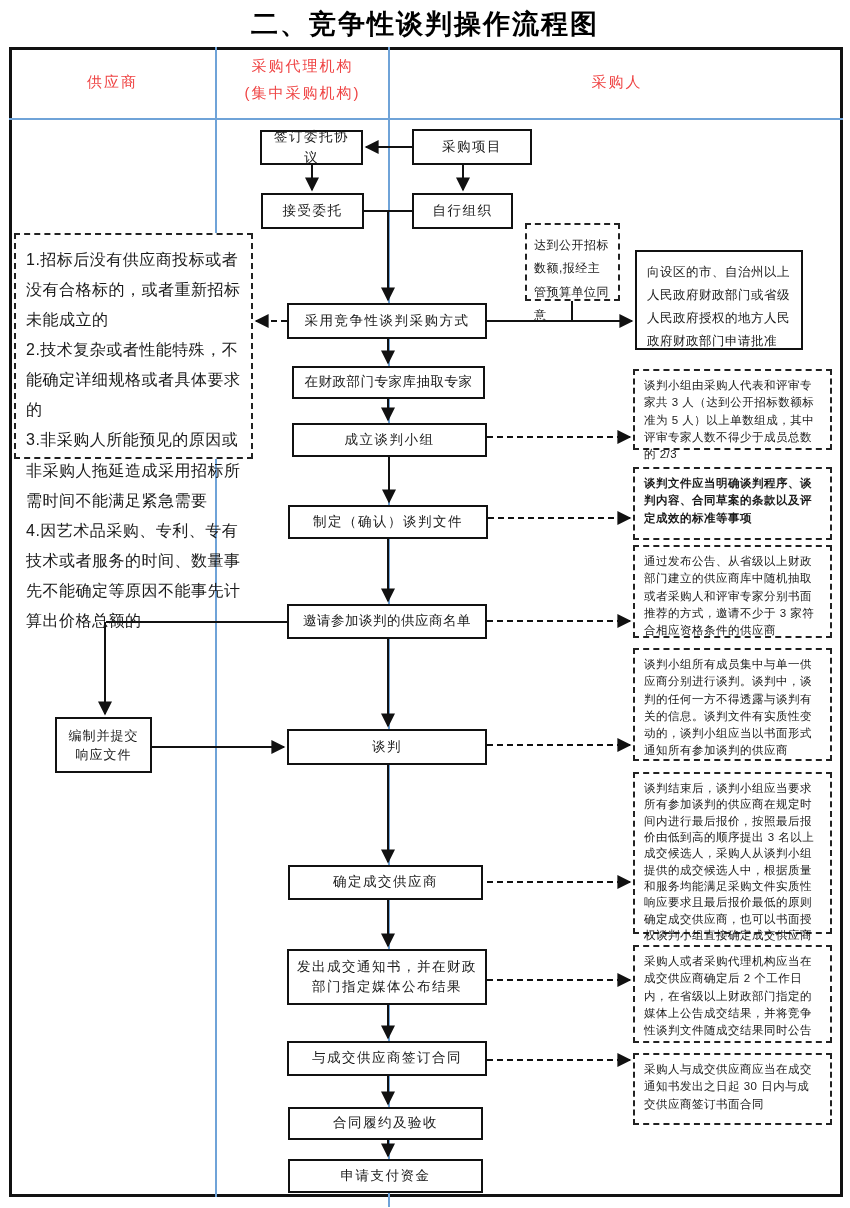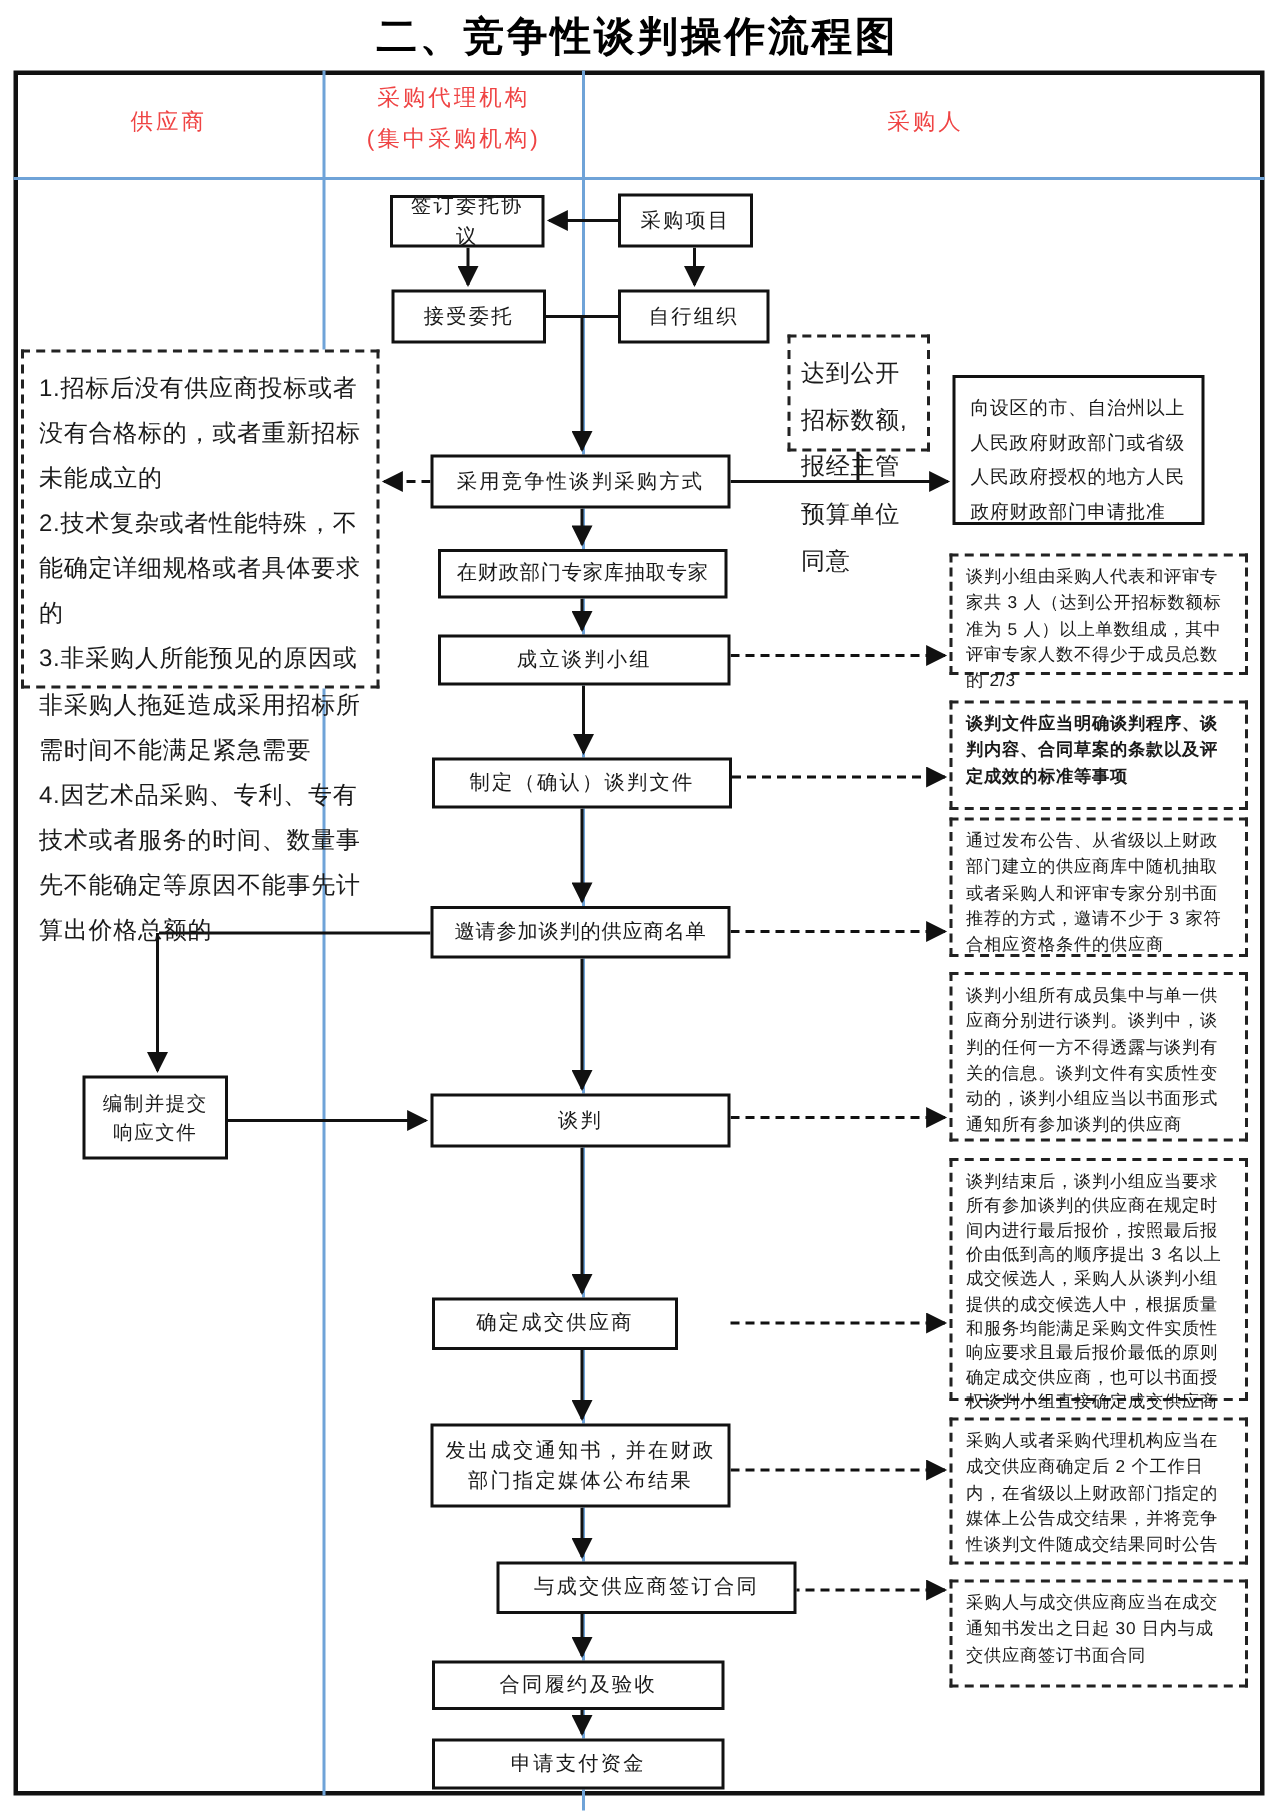--- a/index.html
+++ b/index.html
@@ -28,21 +28,21 @@
     display:flex;align-items:center;justify-content:center;text-align:center;
     font-size:13.5px;letter-spacing:1.5px;line-height:1.5;padding:2px 5px;z-index:4;
   }
   .note{
     position:absolute;border:2px dashed #222;background:#fff;box-sizing:border-box;
     font-size:11.5px;letter-spacing:0.5px;line-height:1.5;padding:6px 9px;z-index:4;
     text-align:left;
   }
   .note.solidborder{border-style:solid;border-color:#111;font-size:12.5px;line-height:1.85;padding:9px 10px;}
   .note.reasons{font-size:16px;line-height:1.88;padding:10px 10px;}
-  .note.threshold{font-size:16px;line-height:1.95;padding:9px 7px;text-align:left;}
+  .note.threshold{font-size:12px;line-height:1.95;padding:9px 7px;text-align:left;}
   .reason-item{margin:0;}
 </style>
 </head>
 <body>
 
 <div id="canvas">
 
   <div class="title">二、竞争性谈判操作流程图</div>
 
   <div class="outer"></div>
@@ -94,33 +94,33 @@
         <line x1="487" y1="621" x2="630" y2="621" marker-end="url(#arr)"></line>
         <line x1="487" y1="745" x2="630" y2="745" marker-end="url(#arr)"></line>
         <line x1="487" y1="882" x2="630" y2="882" marker-end="url(#arr)"></line>
         <line x1="487" y1="980" x2="630" y2="980" marker-end="url(#arr)"></line>
         <line x1="487" y1="1060" x2="630" y2="1060" marker-end="url(#arr)"></line>
       </g>
     </g>
   </svg>
 
   <div class="box" style="left:260px;top:130px;width:103px;height:35px;">签订委托协议</div>
-  <div class="box" style="left:412px;top:129px;width:90px;height:36px;">采购项目</div>
+  <div class="box" style="left:412px;top:129px;width:120px;height:36px;">采购项目</div>
   <div class="box" style="left:261px;top:193px;width:103px;height:36px;">接受委托</div>
   <div class="box" style="left:412px;top:193px;width:101px;height:36px;">自行组织</div>
   <div class="box" style="left:287px;top:303px;width:200px;height:36px;">采用竞争性谈判采购方式</div>
   <div class="box" style="left:292px;top:366px;width:193px;height:33px;letter-spacing:0.5px;">在财政部门专家库抽取专家</div>
   <div class="box" style="left:292px;top:423px;width:195px;height:34px;">成立谈判小组</div>
   <div class="box" style="left:288px;top:505px;width:200px;height:34px;">制定（确认）谈判文件</div>
   <div class="box" style="left:287px;top:604px;width:200px;height:35px;letter-spacing:0.5px;">邀请参加谈判的供应商名单</div>
   <div class="box" style="left:55px;top:717px;width:97px;height:56px;font-size:13px;letter-spacing:1px;">编制并提交响应文件</div>
   <div class="box" style="left:287px;top:729px;width:200px;height:36px;">谈判</div>
-  <div class="box" style="left:288px;top:865px;width:164px;height:35px;">确定成交供应商</div>
+  <div class="box" style="left:288px;top:865px;width:195px;height:35px;">确定成交供应商</div>
   <div class="box" style="left:287px;top:949px;width:200px;height:56px;">发出成交通知书，并在财政部门指定媒体公布结果</div>
-  <div class="box" style="left:287px;top:1041px;width:200px;height:35px;margin-left:44px;">与成交供应商签订合同</div>
+  <div class="box" style="left:287px;top:1041px;width:200px;height:35px;">与成交供应商签订合同</div>
   <div class="box" style="left:288px;top:1107px;width:195px;height:33px;">合同履约及验收</div>
   <div class="box" style="left:288px;top:1159px;width:195px;height:34px;">申请支付资金</div>
 
   <div class="note reasons" style="left:14px;top:233px;width:239px;height:226px;">
     <div class="reason-item">1.招标后没有供应商投标或者没有合格标的，或者重新招标未能成立的</div>
     <div class="reason-item">2.技术复杂或者性能特殊，不能确定详细规格或者具体要求的</div>
     <div class="reason-item">3.非采购人所能预见的原因或非采购人拖延造成采用招标所需时间不能满足紧急需要</div>
     <div class="reason-item">4.因艺术品采购、专利、专有技术或者服务的时间、数量事先不能确定等原因不能事先计算出价格总额的</div>
   </div>
 

